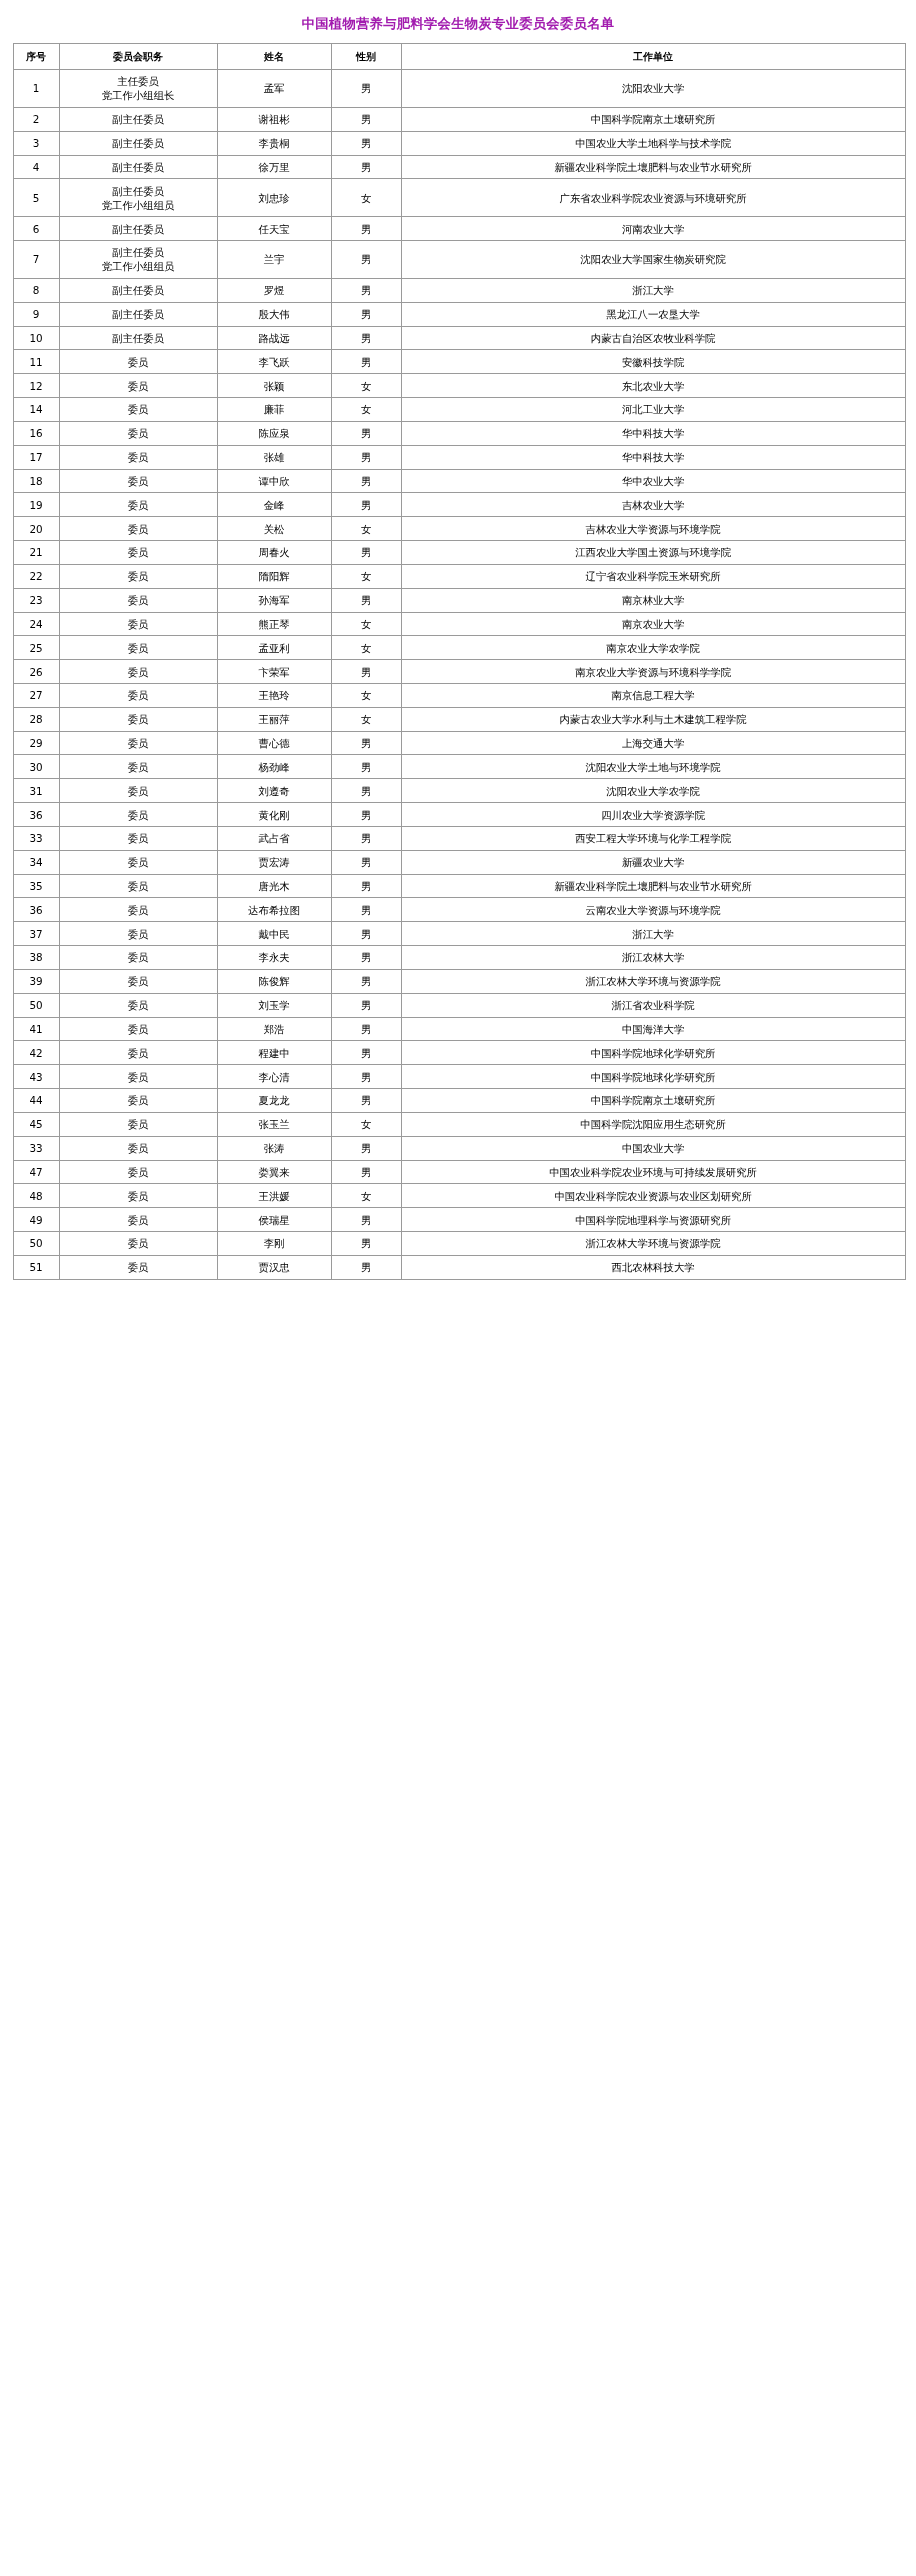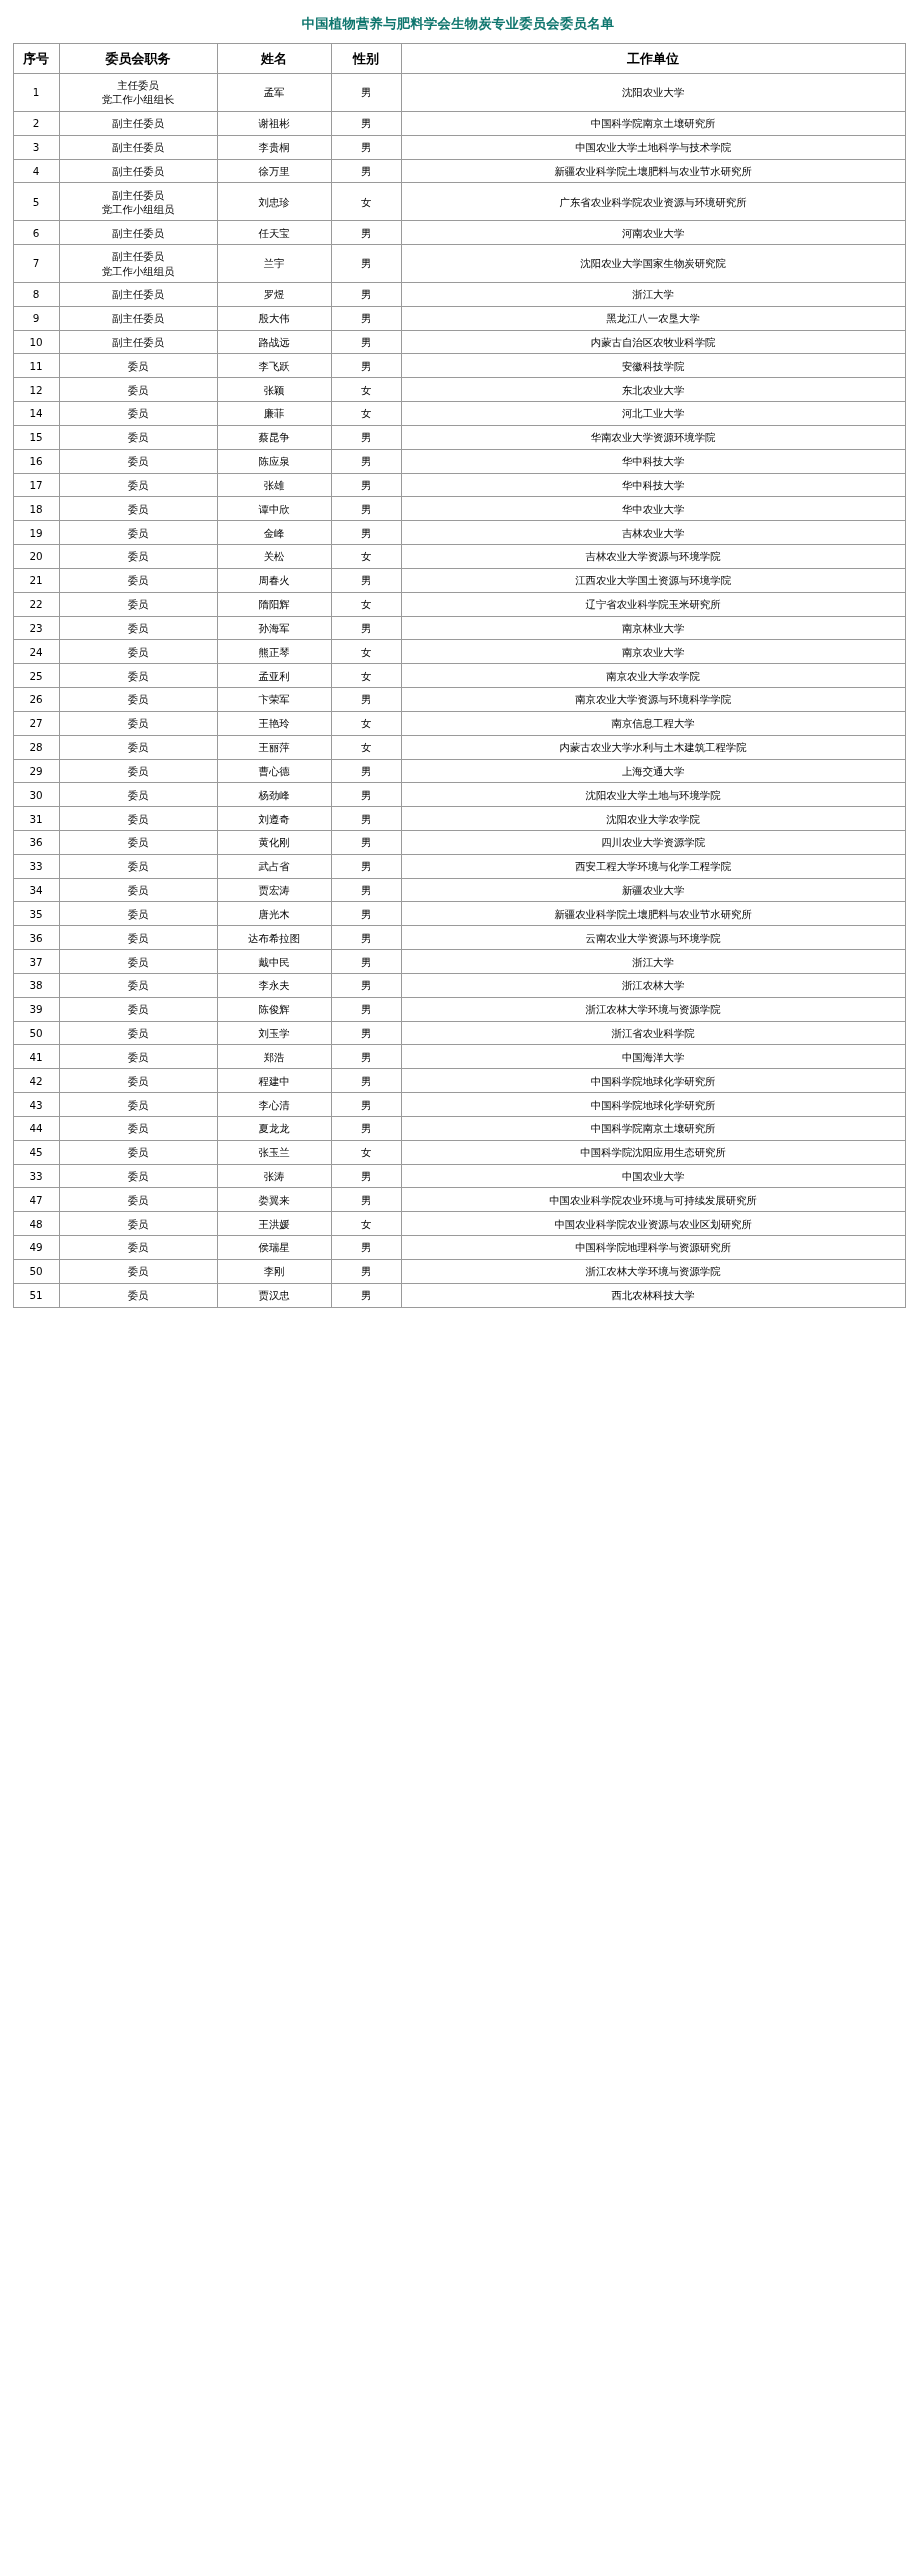--- a/index.html
+++ b/index.html
@@ -14,42 +14,42 @@
   .page {
     width: 916px;
     box-sizing: border-box;
     padding: 6.3px 12.6px 12.6px 12.6px;
     background: #ffffff;
   }
   .doc-title {
     text-align: center;
     font-size: 13.3px;
     font-weight: bold;
-    color: #0f766e;
+    color: #a21caf;
     padding: 8.8px 0 10px 0;
     letter-spacing: 0.3px;
   }
   table.roster {
     border-collapse: collapse;
     width: 891px;
     margin: 0 auto;
     table-layout: fixed;
   }
   table.roster th, table.roster td {
     border: 0.6px solid #9a9a9a;
     text-align: center;
     vertical-align: middle;
     color: #000000;
     font-size: 10.4px;
     padding: 4.4px 2.5px;
     line-height: 1.35;
   }
   table.roster thead th {
     font-weight: bold;
-    font-size: 13px;
+    font-size: 10px;
     padding: 5.7px 2.5px;
     background: #ffffff;
   }
   col.c-index  { width: 46px; }
   col.c-post   { width: 158px; }
   col.c-name   { width: 114px; }
   col.c-gender { width: 70px; }
   col.c-org    { width: 504px; }
 
   td.post-cell .line2 {
@@ -169,27 +169,20 @@
           <td class="org-cell">东北农业大学</td>
         </tr>
         <tr>
           <td>14</td>
           <td class="post-cell"><span>委员</span></td>
           <td>廉菲</td>
           <td>女</td>
           <td class="org-cell">河北工业大学</td>
         </tr>
         <tr>
-          <td>15</td>
-          <td class="post-cell"><span>委员</span></td>
-          <td>蔡昆争</td>
-          <td>男</td>
-          <td class="org-cell">华南农业大学资源环境学院</td>
-        </tr>
-        <tr>
           <td>16</td>
           <td class="post-cell"><span>委员</span></td>
           <td>陈应泉</td>
           <td>男</td>
           <td class="org-cell">华中科技大学</td>
         </tr>
         <tr>
           <td>17</td>
           <td class="post-cell"><span>委员</span></td>
           <td>张雄</td>

